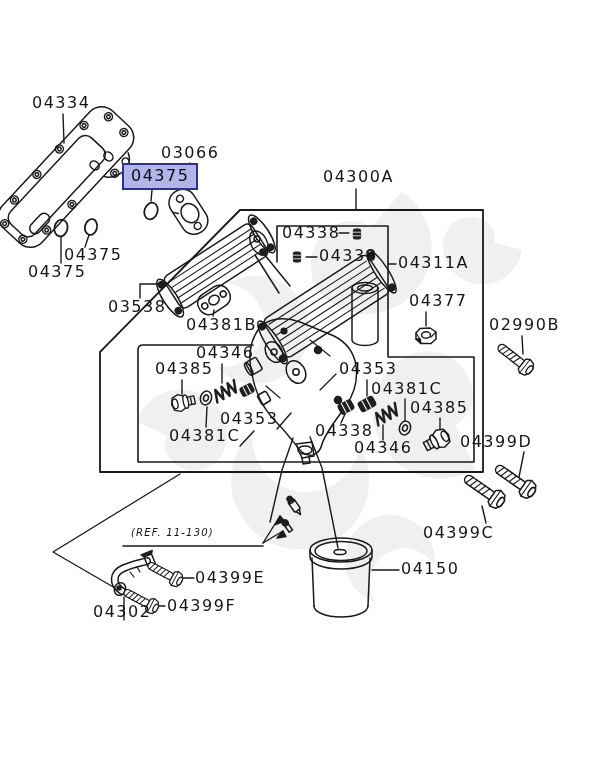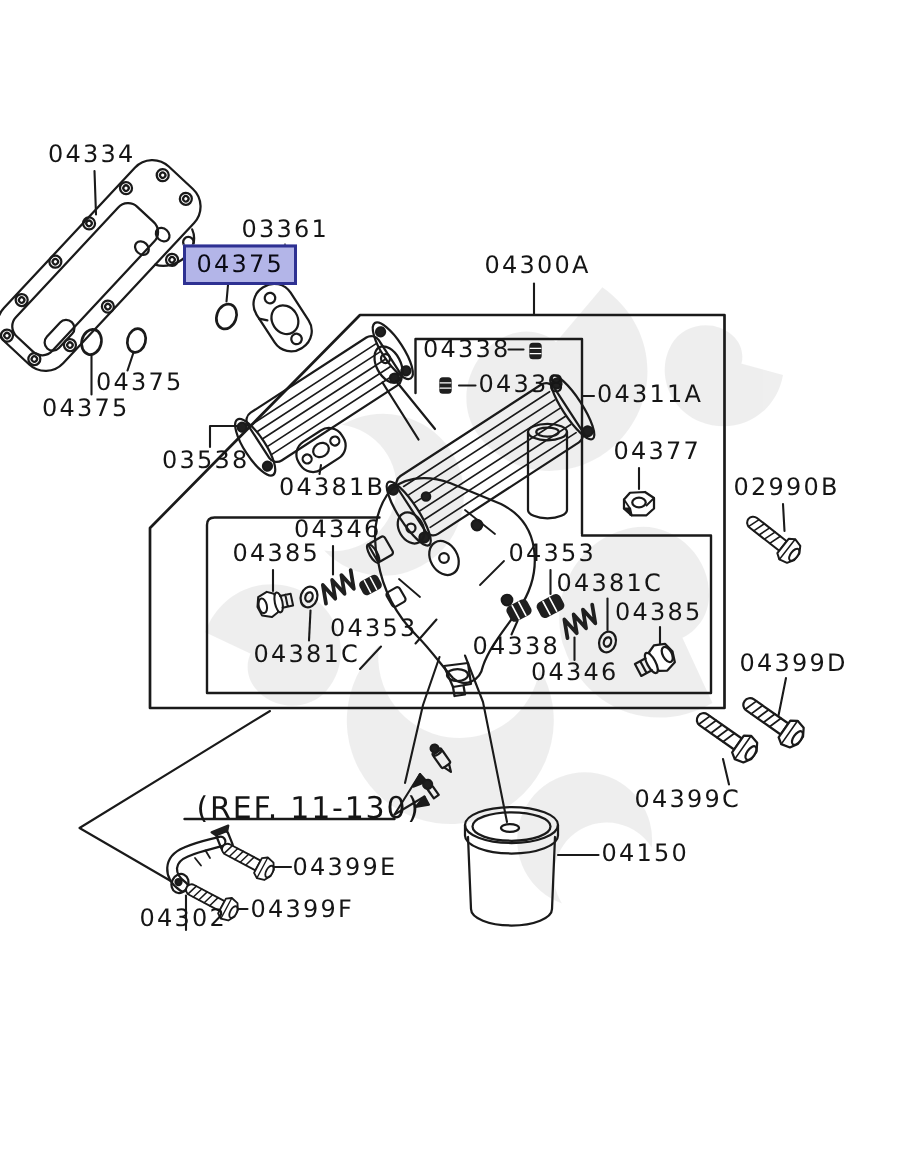--- a/index.html
+++ b/index.html
@@ -2,21 +2,21 @@
 <html style="--hl-fill: #b3b5e8; --hl-border: #2e3192;"><head>
 <meta charset="utf-8">
 <style>
   html,body{margin:0;padding:0;background:#fff;}
   .canvas{position:relative;width:609px;height:768px;background:#fff;overflow:hidden;
           font-family:"DejaVu Sans","Liberation Sans",sans-serif;}
   .canvas svg{position:absolute;left:0;top:0;}
   .lbl{position:absolute;font-size:16px;letter-spacing:1.5px;color:#151515;
        white-space:nowrap;line-height:1;cursor:pointer;}
   .lbl.static{cursor:default;}
-  .ref{font-size:20px;letter-spacing:1.2px;}
+  .ref{font-size:10px;letter-spacing:1.2px;font-style:italic;}
   .code{font-size:14px;letter-spacing:1px;color:#222;cursor:default;margin-top:42px;}
   .hl-box{position:absolute;background:var(--hl-fill,#b3b5e8);
           border:2px solid var(--hl-border,#2e3192);
           font-size:16px;letter-spacing:1.5px;color:#0a0a14;line-height:1;
           padding:3px 7px 4px 7px;cursor:pointer;}
 </style>
 </head>
 <body>
 
 <div class="canvas">
@@ -315,42 +315,42 @@
     <g>
       <use href="#bolt" transform="translate(172,577) rotate(28) scale(0.82)"></use>
     </g>
     <g>
       <use href="#bolt" transform="translate(148,604) rotate(28) scale(0.82)"></use>
     </g>
   </g>
 </svg>
 
 <div class="lbl" style="left:32px;top:95px">04334</div>
-<div class="lbl" style="left:161px;top:145px">03361</div>
+<div class="lbl" style="left:161px;top:145px">03066</div>
 <div class="hl-box" style="left:122px;top:163px">04375</div>
 <div class="lbl" style="left:64px;top:247px">04375</div>
 <div class="lbl" style="left:28px;top:264px">04375</div>
 <div class="lbl" style="left:323px;top:169px">04300A</div>
 <div class="lbl" style="left:282px;top:225px">04338</div>
 <div class="lbl" style="left:319px;top:248px">04338</div>
 <div class="lbl" style="left:398px;top:255px">04311A</div>
 <div class="lbl" style="left:409px;top:293px">04377</div>
 <div class="lbl" style="left:108px;top:299px">03538</div>
 <div class="lbl" style="left:186px;top:317px">04381B</div>
 <div class="lbl" style="left:196px;top:345px">04346</div>
 <div class="lbl" style="left:155px;top:361px">04385</div>
 <div class="lbl" style="left:220px;top:411px">04353</div>
 <div class="lbl" style="left:169px;top:428px">04381C</div>
 <div class="lbl" style="left:339px;top:361px">04353</div>
 <div class="lbl" style="left:371px;top:381px">04381C</div>
 <div class="lbl" style="left:410px;top:400px">04385</div>
 <div class="lbl" style="left:315px;top:423px">04338</div>
 <div class="lbl" style="left:354px;top:440px">04346</div>
 <div class="lbl" style="left:489px;top:317px">02990B</div>
-<div class="lbl" style="left:493px;top:434px">04399D</div>
+<div class="lbl" style="left:460px;top:434px">04399D</div>
 <div class="lbl" style="left:423px;top:525px">04399C</div>
 <div class="lbl" style="left:401px;top:561px">04150</div>
 <div class="lbl ref static" style="left:131px;top:528px">(REF. 11-130)</div>
 <div class="lbl" style="left:195px;top:570px">04399E</div>
 <div class="lbl" style="left:167px;top:598px">04399F</div>
 <div class="lbl" style="left:93px;top:604px">04302</div>
 <div class="lbl code static" style="left:497px;top:737px">F00010</div>
 
 </div>
 

